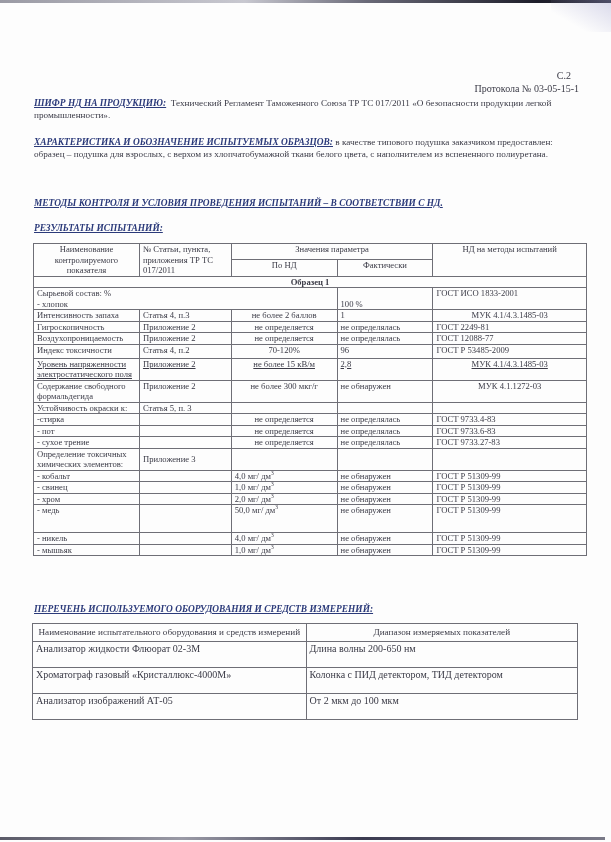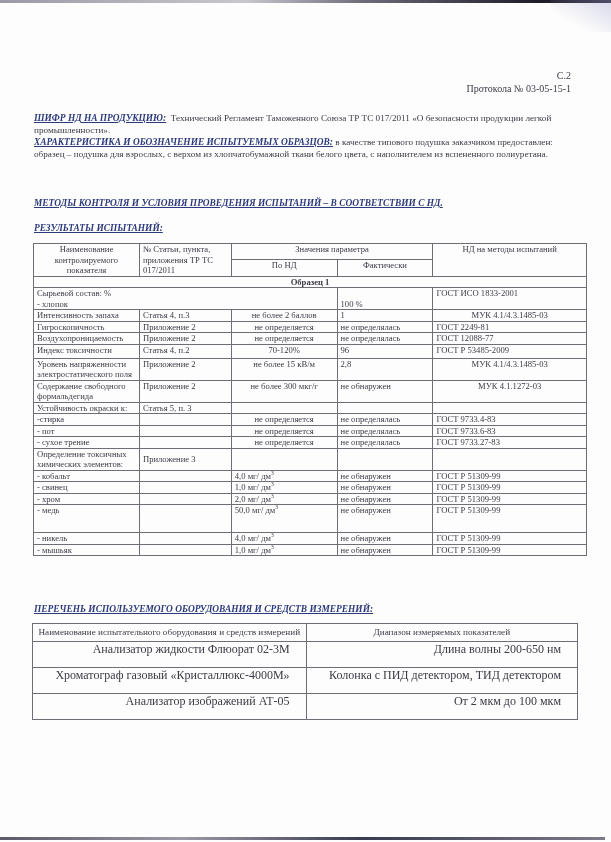--- a/index.html
+++ b/index.html
@@ -15,52 +15,52 @@
   }
   .scan-corner {
     position: absolute; right: 0; top: 0; width: 60px; height: 32px;
     background: linear-gradient(210deg, rgba(150,150,200,0.35) 0%, rgba(255,255,255,0) 70%);
   }
   .scan-bottom {
     position: absolute; left: 0; bottom: 2px; width: 605px; height: 3px;
     background: linear-gradient(90deg, #5a5a68 0%, #9a9aa6 30%, #3a3a50 60%, #7a7a88 100%);
   }
   .page-num { position: absolute; right: 40px; top: 70px; font-size: 10px; }
-  .protocol { position: absolute; right: 40px; top: 83px; font-size: 10px; }
+  .protocol { position: absolute; right: 32px; top: 83px; font-size: 10px; }
   .para {
     position: absolute; left: 34px; width: 540px; font-size: 9.2px; line-height: 12px;
   }
   .hdr {
     font-weight: bold; font-style: italic; text-decoration: underline;
     color: #2b3a7a; font-size: 9.4px;
   }
   table { border-collapse: collapse; position: absolute; }
   td, th {
     border: 1px solid #6e6e76; font-weight: normal;
     font-size: 8.6px; line-height: 10.5px; padding: 0 3px; vertical-align: top;
   }
   .results { left: 33px; top: 243px; width: 554px; }
   .results th { text-align: center; vertical-align: top; }
   .c { text-align: center; }
   .sample-row td { text-align: center; font-weight: bold; }
   .equip { left: 32px; top: 623px; width: 546px; }
   .equip th { text-align: center; font-size: 9.2px; line-height: 11px; padding: 3px; margin-top: 24px; }
-  .equip td { font-size: 12px; padding: 2px 16px; text-align: right; }
+  .equip td { font-size: 10px; padding: 2px 3px; }
   sup { font-size: 5.5px; vertical-align: super; line-height: 0; }
 </style>
 </head>
 <body>
 
 <div class="scan-top"></div>
 <div class="scan-corner"></div>
 
 <div class="page-num">С.2</div>
 <div class="protocol">Протокола № 03-05-15-1</div>
 
-<div class="para" style="top:112px;">
+<div class="para" style="top:97px;">
   <span class="hdr">ШИФР НД НА ПРОДУКЦИЮ:</span>&nbsp;
   <span>Технический Регламент Таможенного Союза ТР ТС 017/2011 «О безопасности продукции легкой промышленности».</span>
 </div>
 
 <div class="para" style="top:136px;">
   <span class="hdr">ХАРАКТЕРИСТИКА И ОБОЗНАЧЕНИЕ ИСПЫТУЕМЫХ ОБРАЗЦОВ:</span>
   <span>в качестве типового подушка заказчиком предоставлен:</span><br>
   <span>образец – подушка для взрослых, с верхом из хлопчатобумажной ткани белого цвета, с наполнителем из вспененного полиуретана.</span>
 </div>
 
@@ -122,21 +122,21 @@
         <td><span>не определялась</span></td>
         <td><span>ГОСТ 12088-77</span></td>
       </tr>
       <tr style="height: 14px;">
         <td><span>Индекс токсичности</span></td>
         <td><span>Статья 4, п.2</span></td>
         <td class="c"><span>70-120%</span></td>
         <td><span>96</span></td>
         <td><span>ГОСТ Р 53485-2009</span></td>
       </tr>
-      <tr style="height: 22px;">
+      <tr style="height: 22px; text-decoration: underline;">
         <td><span>Уровень напряженности электростатического поля</span></td>
         <td><span>Приложение 2</span></td>
         <td class="c"><span>не более 15 кВ/м</span></td>
         <td><span>2,8</span></td>
         <td class="c"><span>МУК 4.1/4.3.1485-03</span></td>
       </tr>
       <tr style="height: 22px;">
         <td><span>Содержание свободного формальдегида</span></td>
         <td><span>Приложение 2</span></td>
         <td class="c"><span>не более 300 мкг/г</span></td>

